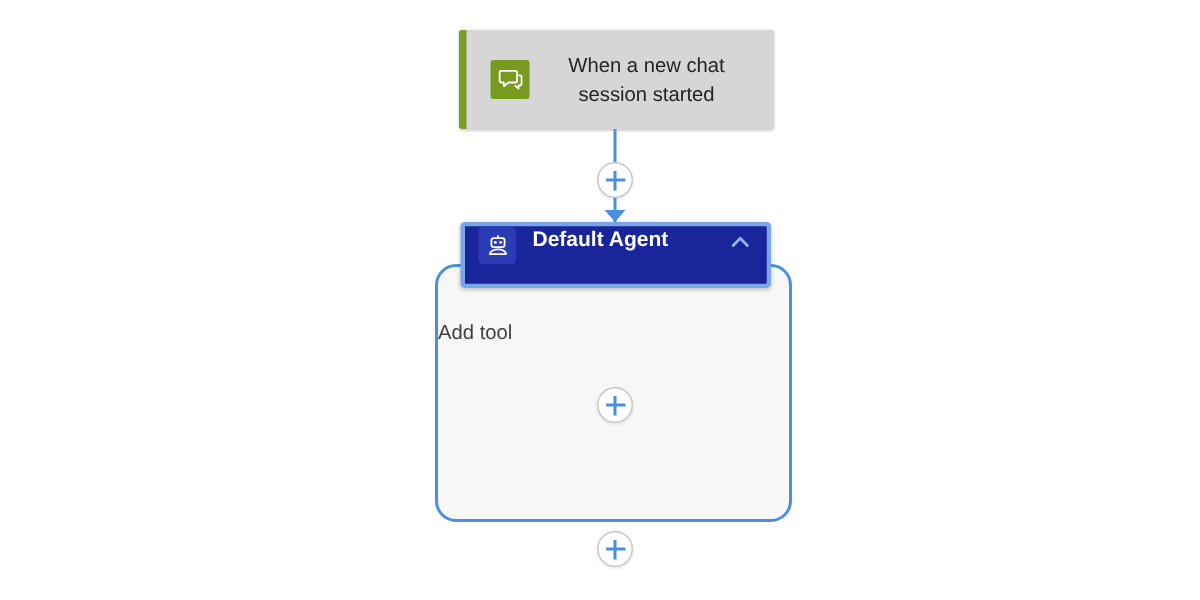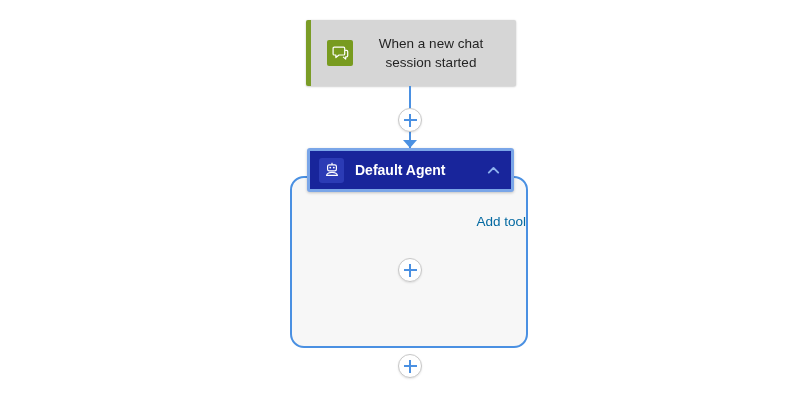--- a/index.html
+++ b/index.html
@@ -127,23 +127,23 @@
     border-radius: 14px;
     background: #f7f7f7;
     box-sizing: border-box;
   }
 
   .agent-body-label {
     position: absolute;
     left: 0;
     right: 0;
     top: 36px;
-    text-align: right;
+    text-align: left;
     font-size: 13.5px;
-    color: #0369a1;
+    color: #404040;
     font-family: "Liberation Sans", sans-serif;
   }
 
   
   .agent-header-wrap {
     position: absolute;
     left: 307px;
     top: 148px;
     width: 207px;
     height: 44px;
@@ -151,21 +151,21 @@
     border-radius: 3px;
     box-sizing: border-box;
     box-shadow: 0 1px 3px rgba(0,0,0,0.22);
     background: #18259b;
   }
   .agent-header {
     position: absolute;
     inset: 0;
     background: #18259b;
     display: flex;
-    align-items: center;
+    align-items: flex-start;
     box-sizing: border-box;
     padding: 0 8px 0 9px;
   }
   .agent-icon {
     width: 25px;
     height: 25px;
     min-width: 25px;
     border-radius: 3px;
     background: #2b3bb5;
     display: flex;

